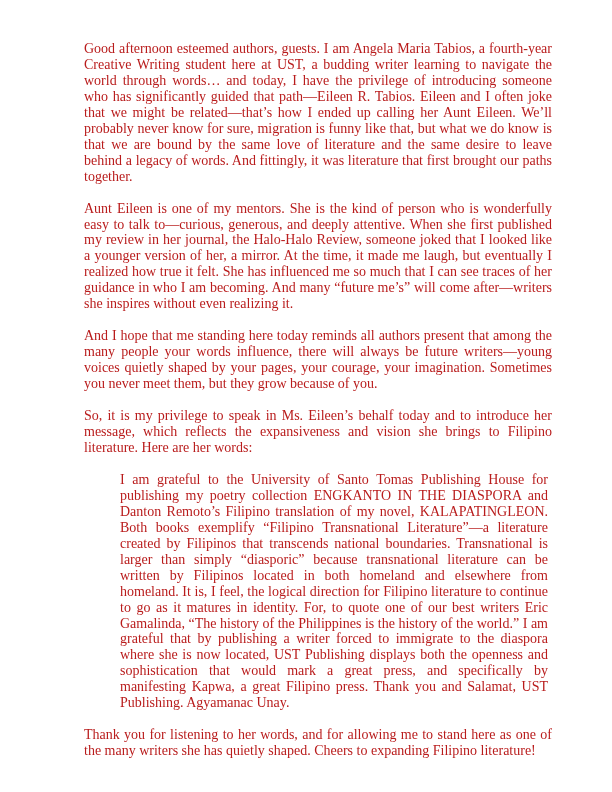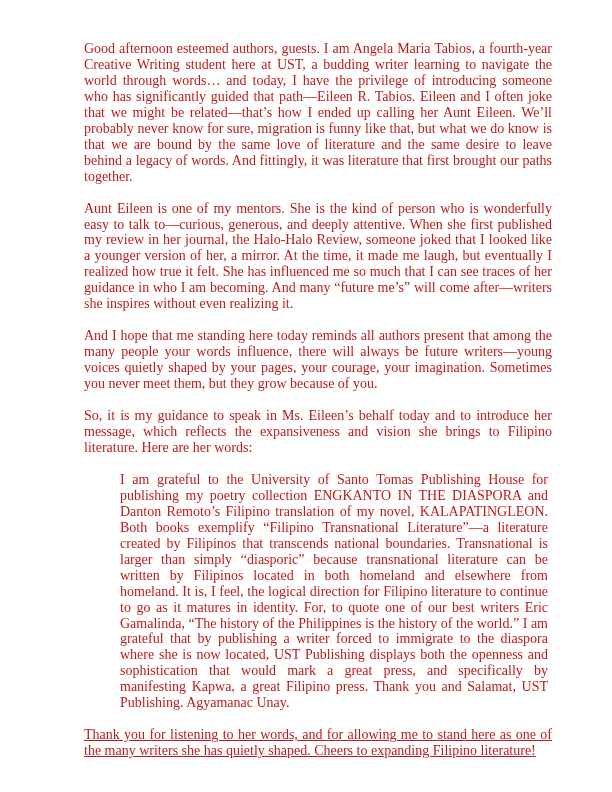--- a/index.html
+++ b/index.html
@@ -26,25 +26,25 @@
     .para {
       margin: 0 0 16px 0;
       text-align: justify;
       text-justify: inter-word;
     }
     .quote {
       margin: 0 4px 16px 36px;
       text-align: justify;
       text-justify: inter-word;
     }
-    .para:last-child { margin-bottom: 0; text-decoration: underline; }
+    .para:last-child { margin-bottom: 0; }
   </style>
 </head>
 <body>
 
 <div class="page">
   <p class="para">Good afternoon esteemed authors, guests. I am Angela Maria Tabios, a fourth-year Creative Writing student here at UST, a budding writer learning to navigate the world through words… and today, I have the privilege of introducing someone who has significantly guided that path—Eileen R. Tabios. Eileen and I often joke that we might be related—that’s how I ended up calling her Aunt Eileen. We’ll probably never know for sure, migration is funny like that, but what we do know is that we are bound by the same love of literature and the same desire to leave behind a legacy of words. And fittingly, it was literature that first brought our paths together.</p>
   <p class="para">Aunt Eileen is one of my mentors. She is the kind of person who is wonderfully easy to talk to—curious, generous, and deeply attentive. When she first published my review in her journal, the Halo-Halo Review, someone joked that I looked like a younger version of her, a mirror. At the time, it made me laugh, but eventually I realized how true it felt. She has influenced me so much that I can see traces of her guidance in who I am becoming. And many “future me’s” will come after—writers she inspires without even realizing it.</p>
   <p class="para">And I hope that me standing here today reminds all authors present that among the many people your words influence, there will always be future writers—young voices quietly shaped by your pages, your courage, your imagination. Sometimes you never meet them, but they grow because of you.</p>
-  <p class="para">So, it is my guidance to speak in Ms. Eileen’s behalf today and to introduce her message, which reflects the expansiveness and vision she brings to Filipino literature. Here are her words:</p>
+  <p class="para">So, it is my privilege to speak in Ms. Eileen’s behalf today and to introduce her message, which reflects the expansiveness and vision she brings to Filipino literature. Here are her words:</p>
   <p class="quote">I am grateful to the University of Santo Tomas Publishing House for publishing my poetry collection ENGKANTO IN THE DIASPORA and Danton Remoto’s Filipino translation of my novel, KALAPATINGLEON. Both books exemplify “Filipino Transnational Literature”—a literature created by Filipinos that transcends national boundaries. Transnational is larger than simply “diasporic” because transnational literature can be written by Filipinos located in both homeland and elsewhere from homeland. It is, I feel, the logical direction for Filipino literature to continue to go as it matures in identity. For, to quote one of our best writers Eric Gamalinda, “The history of the Philippines is the history of the world.” I am grateful that by publishing a writer forced to immigrate to the diaspora where she is now located, UST Publishing displays both the openness and sophistication that would mark a great press, and specifically by manifesting Kapwa, a great Filipino press. Thank you and Salamat, UST Publishing. Agyamanac Unay.</p>
   <p class="para">Thank you for listening to her words, and for allowing me to stand here as one of the many writers she has quietly shaped. Cheers to expanding Filipino literature!</p>
 </div>
 
 </body></html>

